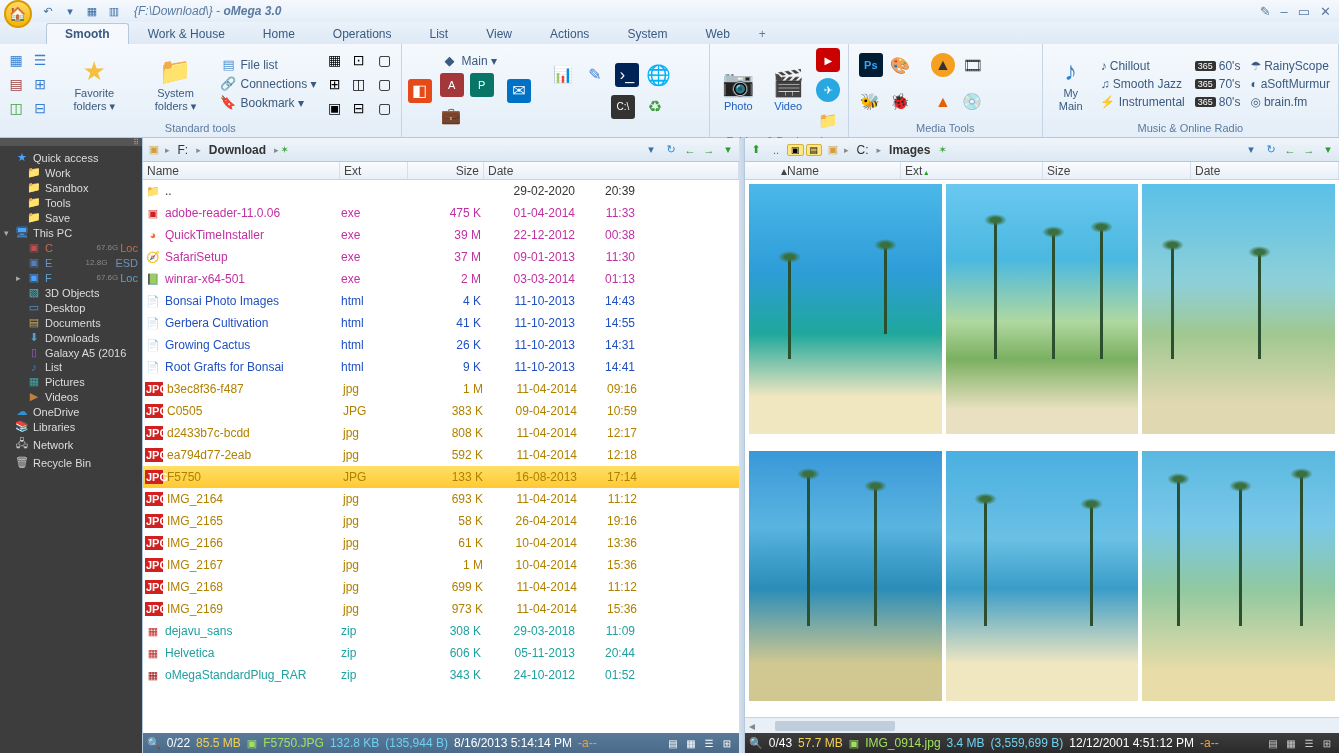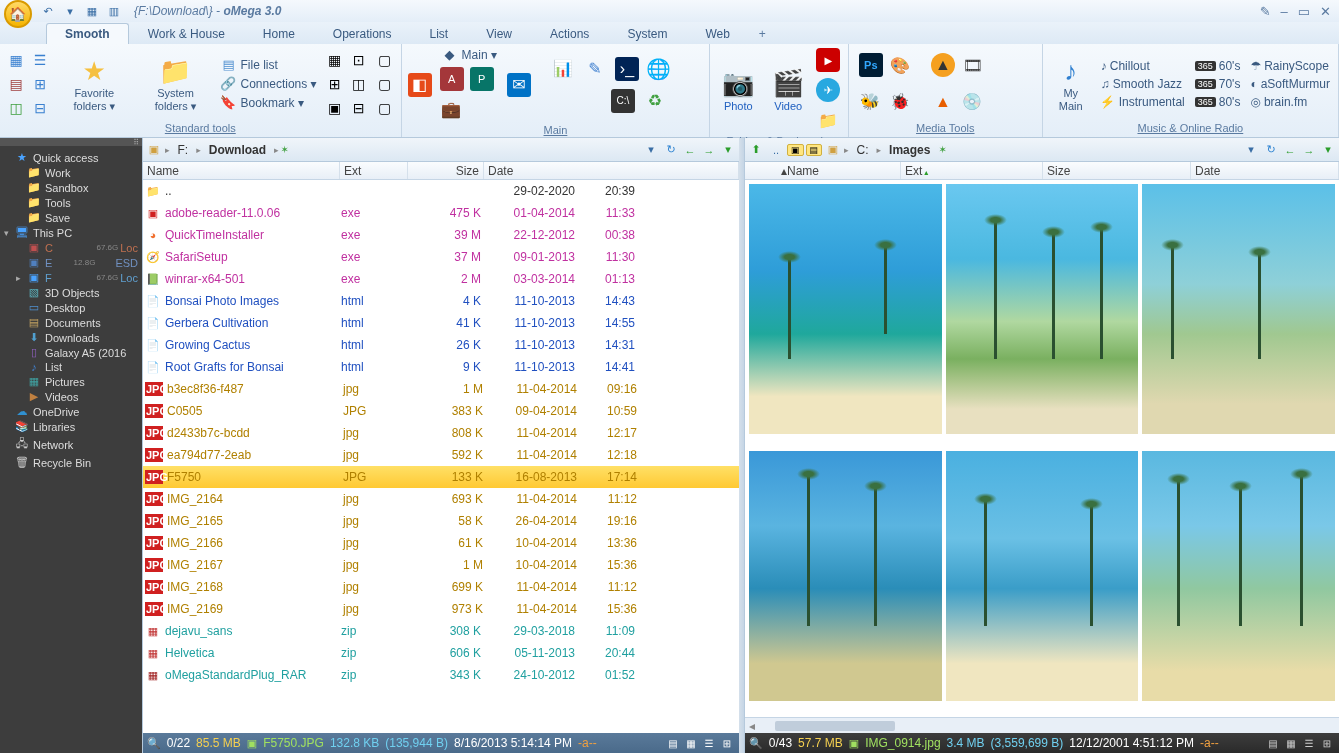--- a/index.html
+++ b/index.html
@@ -19,21 +19,21 @@
 
 .ribbon-tabs { height:22px; background:linear-gradient(#eaf2fa,#dde9f5); display:flex; padding-left:46px; align-items:end; }
 .ribbon-tabs .tab { padding:3px 18px; color:#3a5a80; cursor:pointer; border:1px solid transparent; border-bottom:none; }
 .ribbon-tabs .tab.active { background:#f5f9fd; border-color:#b5c9dc; border-radius:3px 3px 0 0; font-weight:bold; }
 .ribbon-tabs .plus { padding:3px 10px; color:#5a7aa0; }
 
 
 .ribbon { height:94px; background:linear-gradient(#f5f9fd,#e4eef8); border-bottom:1px solid #b5c9dc; display:flex; }
 .ribbon-group { border-right:1px solid #c5d5e5; display:flex; flex-direction:column; padding:2px 4px; }
 .ribbon-group .content { flex:1; display:flex; align-items:center; gap:2px; }
-.ribbon-group .label { text-align:center; font-size:11px; color:#5a7aa0; padding:1px 0;text-decoration:underline; }
+.ribbon-group .label { text-align:center; font-size:11px; color:#5a7aa0; padding:1px 0; }
 .rg-btn { display:flex; flex-direction:column; align-items:center; justify-content:center; padding:2px 6px; cursor:pointer; min-width:48px; }
 .rg-btn .ico { font-size:26px; height:32px; display:flex; align-items:center; }
 .rg-btn .txt { font-size:11px; color:#3a5a80; text-align:center; line-height:1.1; }
 .rg-small { display:flex; flex-direction:column; gap:2px; }
 .rg-small-item { display:flex; align-items:center; gap:4px; font-size:11px; color:#3a5a80; cursor:pointer; padding:1px 4px; white-space:nowrap; }
 .rg-small-item .ico { width:16px; font-size:13px; text-align:center; }
 .rg-icons { display:grid; gap:4px; padding:2px; }
 .rg-icons.g2 { grid-template-columns:repeat(2,20px); grid-template-rows:repeat(3,20px); }
 .rg-icons .ic { width:20px; height:20px; display:flex; align-items:center; justify-content:center; font-size:14px; cursor:pointer; }
 .media-ic { width:24px; height:24px; display:inline-flex; align-items:center; justify-content:center; font-size:16px; margin:2px; border-radius:3px; }
@@ -237,21 +237,20 @@
           <span class="media-ic" style="background:#012456;color:#fff;">›_</span>
           <span class="media-ic" style="font-size:20px;">🌐</span>
         </div>
         <div style="display:flex;gap:4px;">
           <span style="width:56px;"></span>
           <span class="media-ic" style="background:#333;color:#fff;font-size:10px;">C:\</span>
           <span class="media-ic" style="color:#40a040;">♻</span>
         </div>
       </div>
     </div>
-    <div class="label">Main</div>
   </div>
 
   <div class="ribbon-group" style="width:140px;">
     <div class="content">
       <div class="rg-btn">
           <span class="ico">📷</span>
           <span class="txt" style="color:#2060c0;">Photo</span>
         </div>
       <div class="rg-btn">
           <span class="ico">🎬</span>
@@ -376,21 +375,21 @@
           <span class="ico c-drive-c">▣</span>
           <span class="txt c-label-c">C</span>
           <span class="sz">67.6G</span>
           <span class="txt c-label-c" style="margin-left:2px;">Loc</span>
         </div>
         <div class="tree-item depth1">
           <span class="exp"></span>
           <span class="ico c-drive-e">▣</span>
           <span class="txt c-label-e">E</span>
           <span class="sz">12.8G</span>
-          <span class="txt c-label-e" style="margin-left:20px;">ESD</span>
+          <span class="txt c-label-e" style="margin-left:8px;">ESD</span>
         </div>
         <div class="tree-item depth1">
           <span class="exp">▸</span>
           <span class="ico c-drive-f">▣</span>
           <span class="txt c-label-f">F</span>
           <span class="sz">67.6G</span>
           <span class="txt c-label-f" style="margin-left:2px;">Loc</span>
         </div>
         <div class="tree-item depth1">
           <span class="exp"></span>

